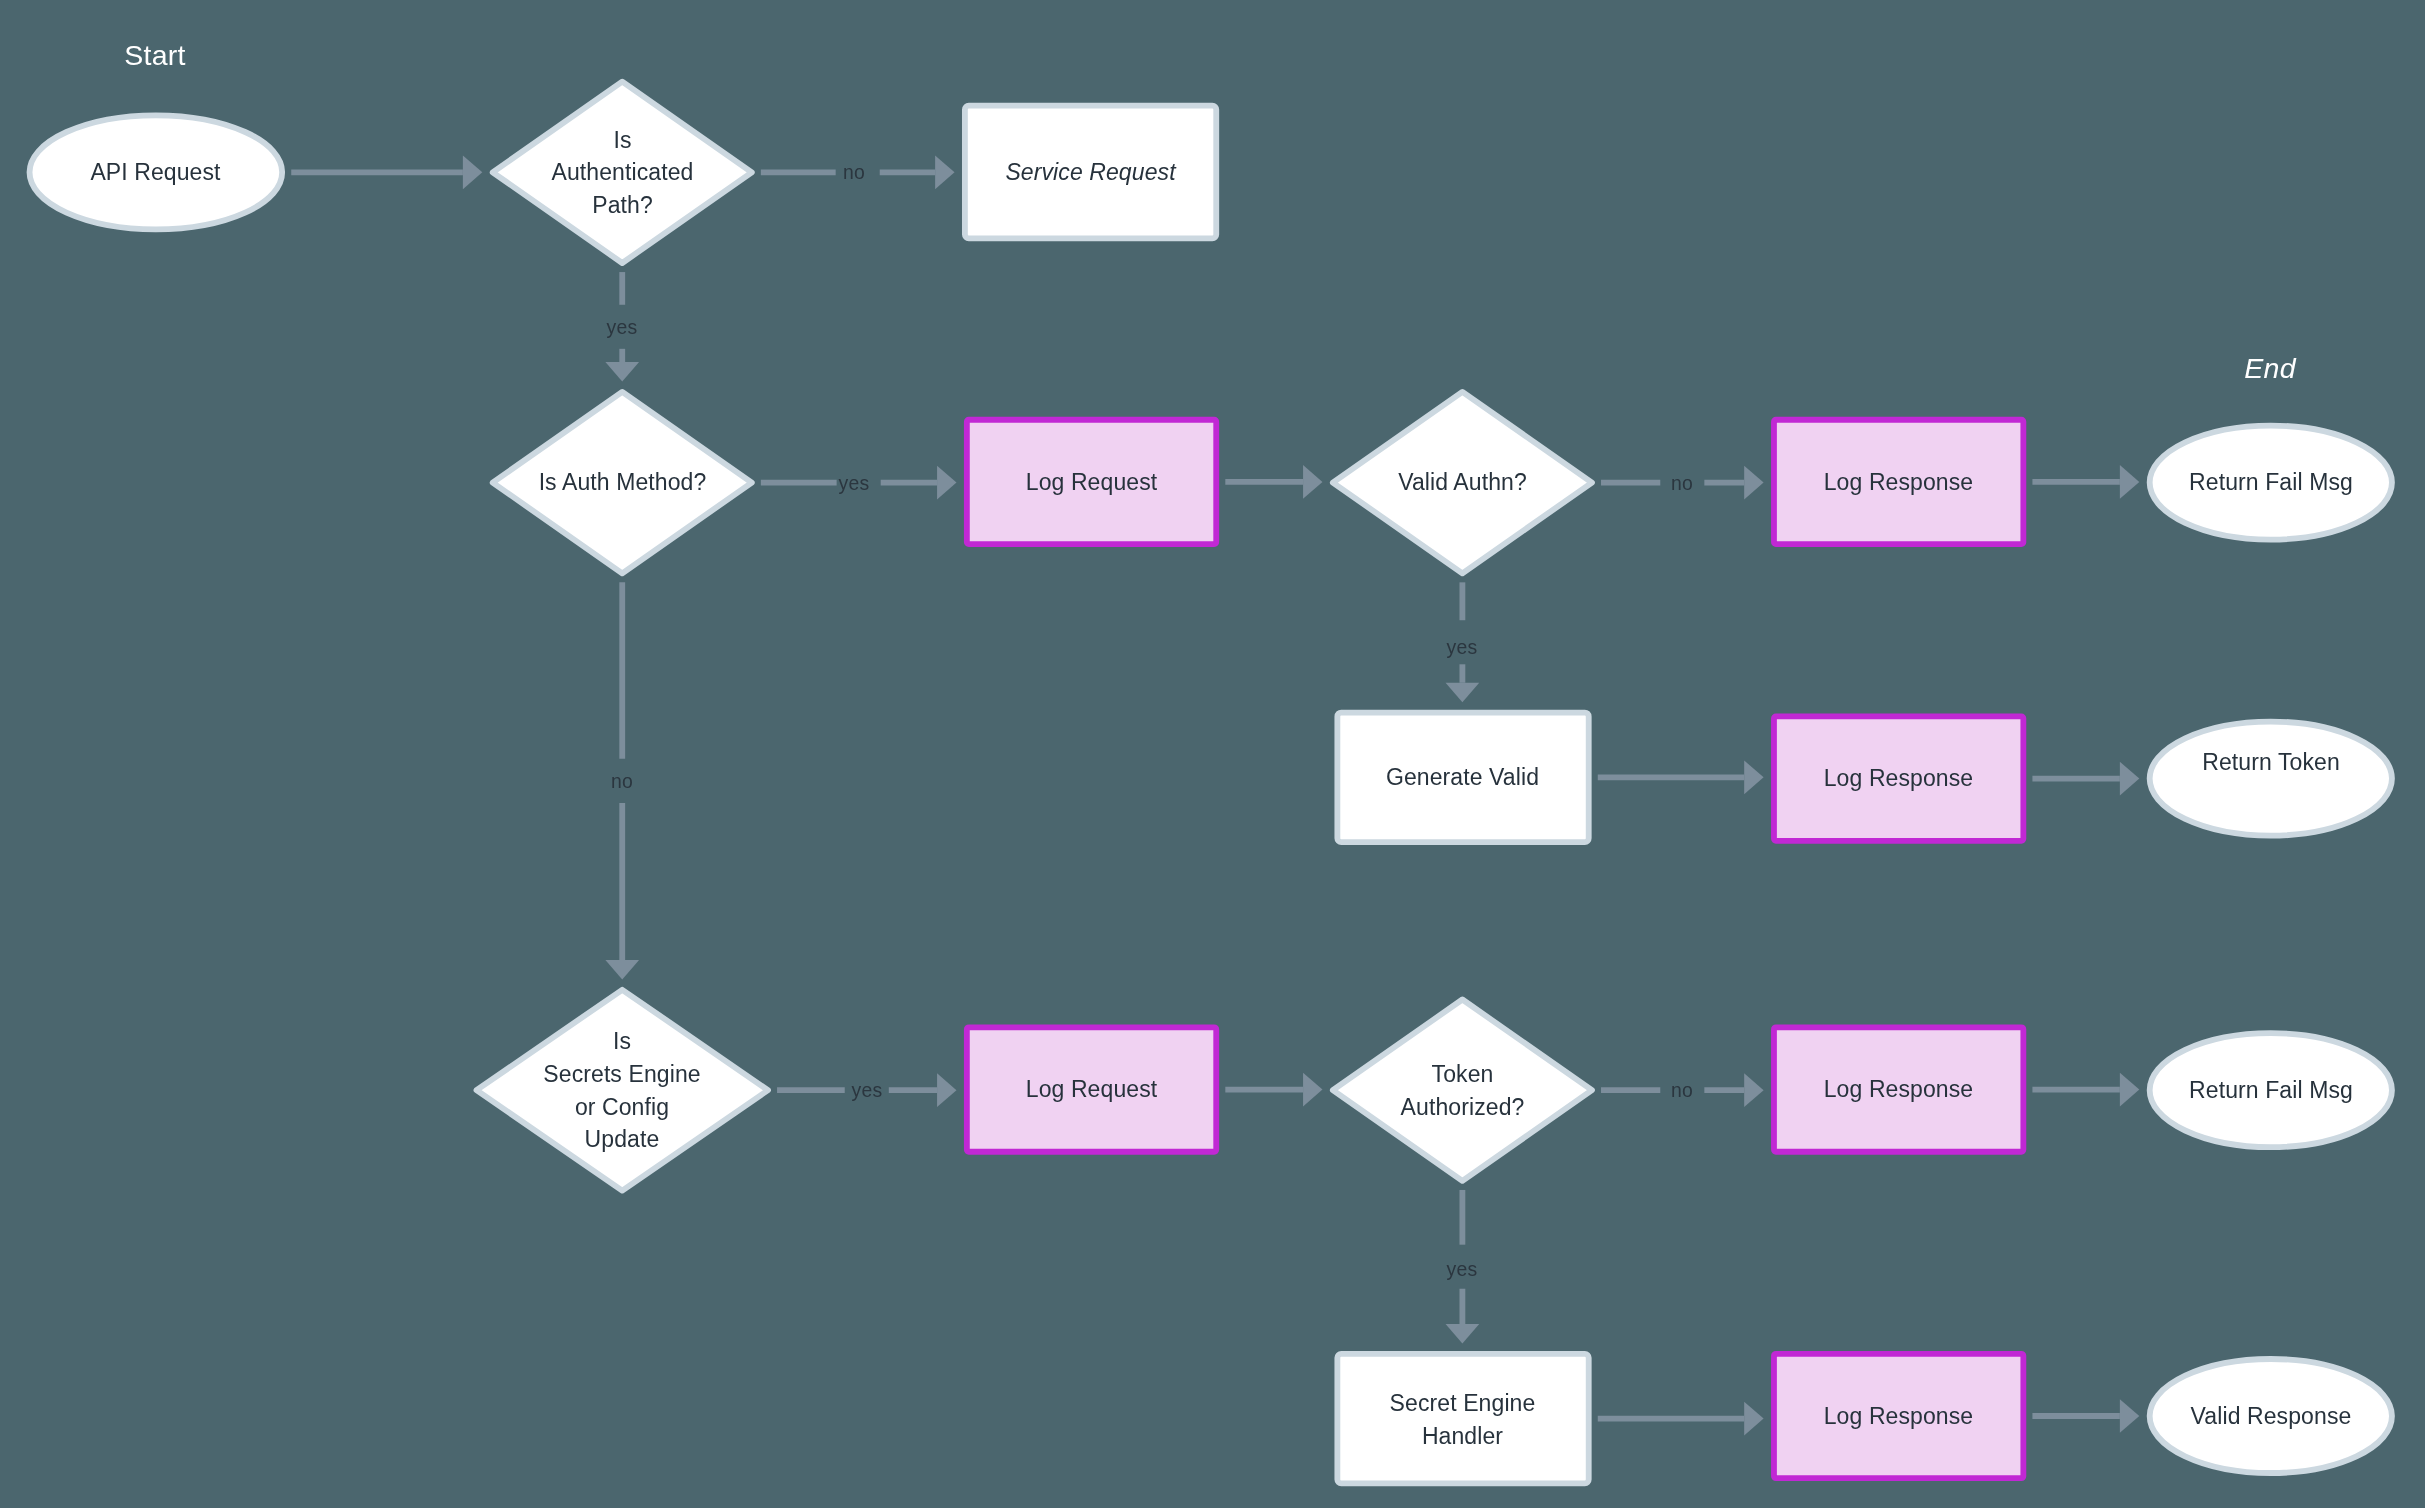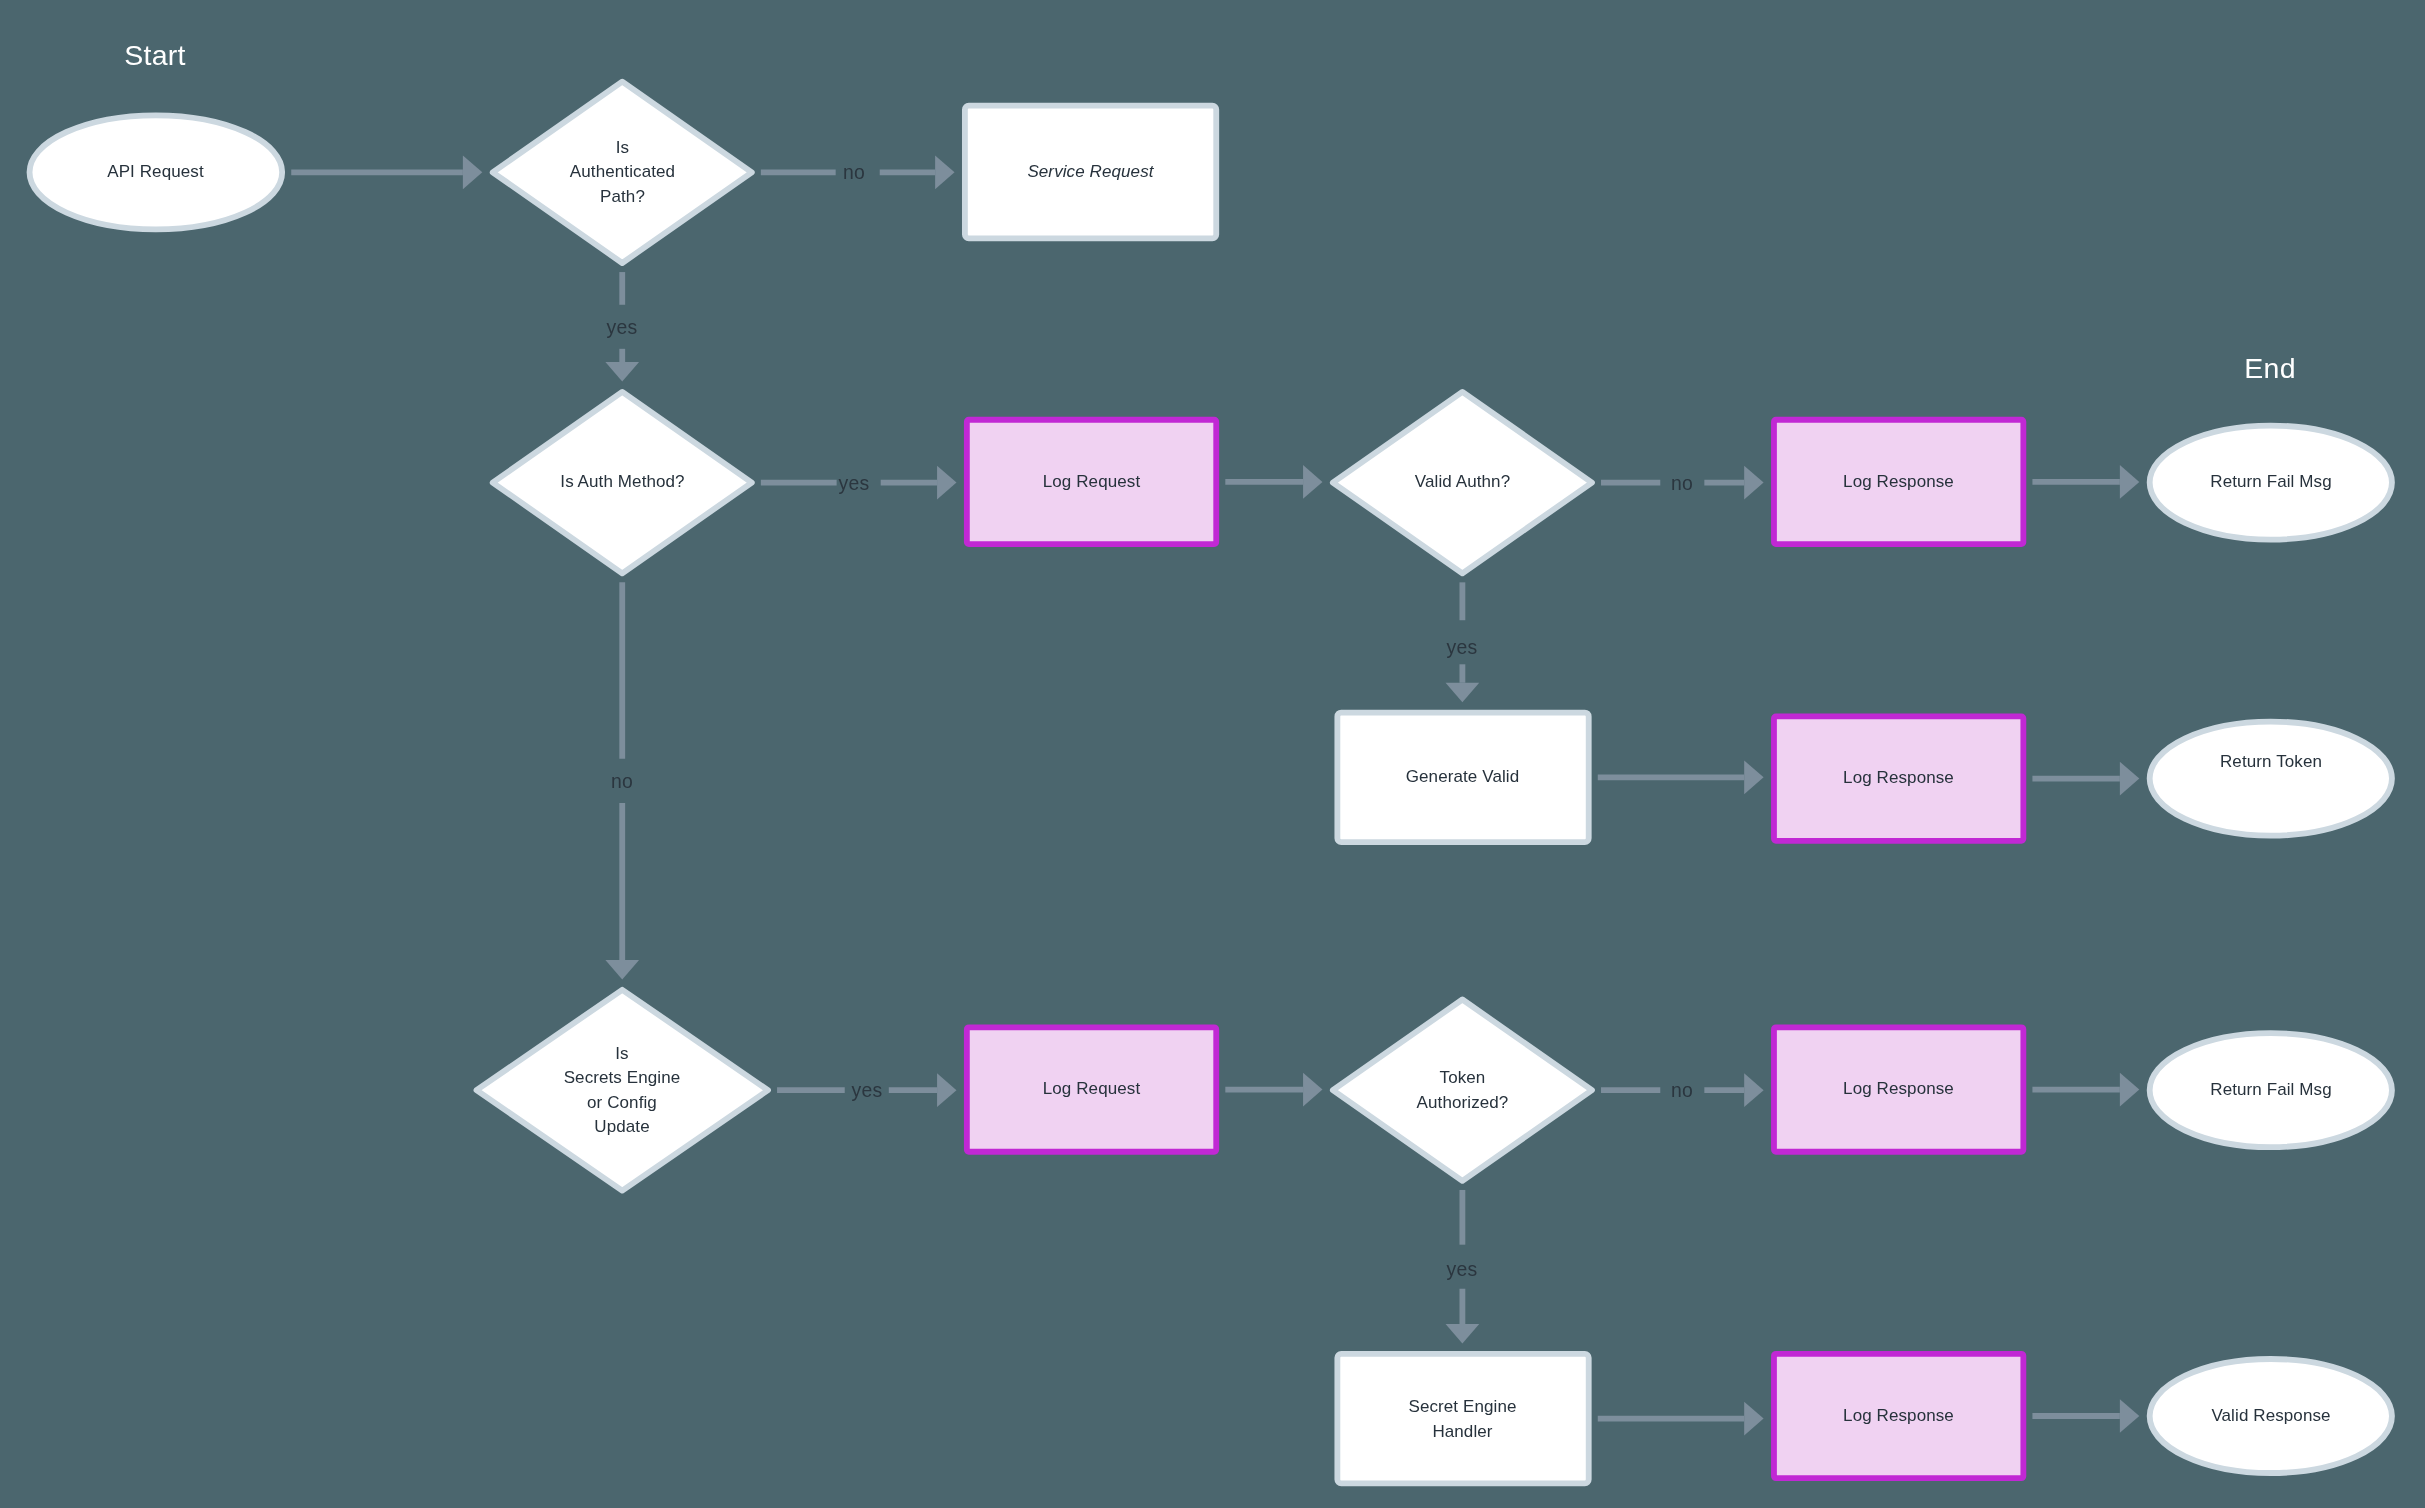--- a/index.html
+++ b/index.html
@@ -32,21 +32,21 @@
   .arrow-head {
     fill: #7d8e9c;
   }
   .node-text {
     position: absolute;
     display: flex;
     align-items: center;
     justify-content: center;
     text-align: center;
     color: #27323c;
-    font-size: 17px;
+    font-size: 23px;
     line-height: 1.42;
     letter-spacing: 0.1px;
     pointer-events: none;
     white-space: pre-line;
   }
   .edge-label {
     position: absolute;
     color: #2b363f;
     font-size: 19.4px;
     text-align: right;
@@ -229,17 +229,17 @@
       <div class="edge-label" style="left: 854px; top: 483px;">yes</div>
       <div class="edge-label" style="left: 1682px; top: 483px;">no</div>
       <div class="edge-label" style="left: 1462px; top: 647px;">yes</div>
       <div class="edge-label" style="left: 622px; top: 781px;">no</div>
       <div class="edge-label" style="left: 867px; top: 1090px;">yes</div>
       <div class="edge-label" style="left: 1682px; top: 1090px;">no</div>
       <div class="edge-label" style="left: 1462px; top: 1269px;">yes</div>
     </div>
   <div id="section-labels">
       <div class="section-label" style="left: 155px; top: 55px;">Start</div>
-      <div class="section-label" style="left: 2270px; top: 368px;">End</div>
+      <div class="section-label" style="left: 2270px; top: 368px; font-style: italic;">End</div>
     </div>
 
 </div>
 
 
 </body></html>

